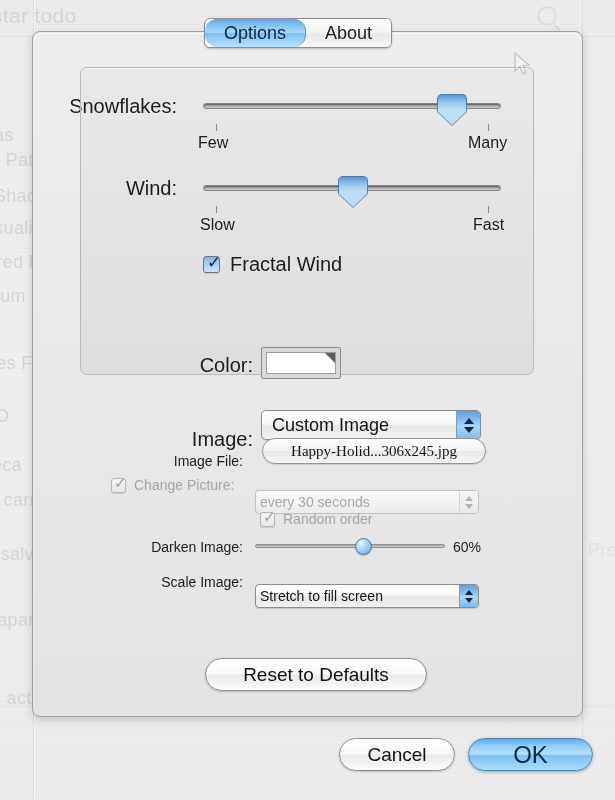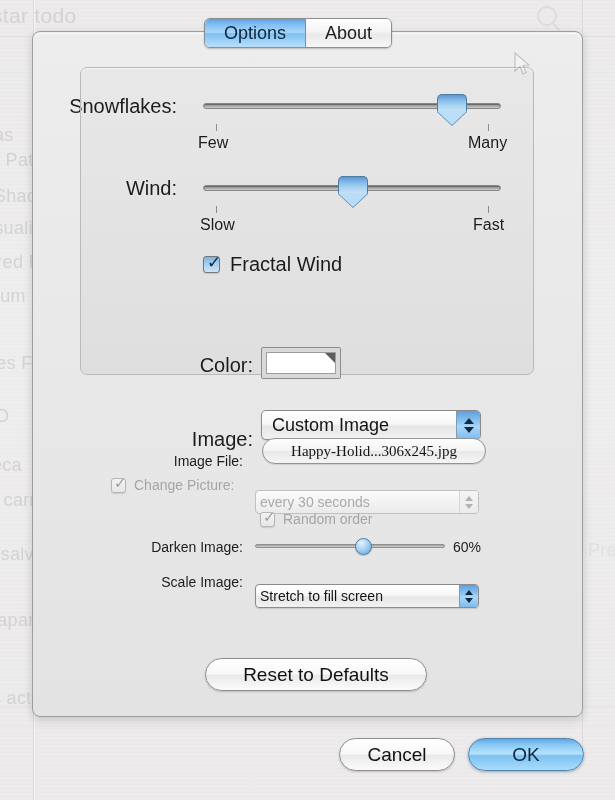--- a/index.html
+++ b/index.html
@@ -87,20 +87,21 @@
     height: 100%;
     cursor: default;
   }
   .tab.inactive {
     background: linear-gradient(to bottom, #ffffff 0%, #f4f4f4 45%, #e9e9e9 55%, #f6f6f6 100%);
   }
   .tab.active {
     background: linear-gradient(to bottom, #5d9fe0 0%, #7fbdf2 18%, #a8d6fa 48%, #7cc0f4 52%, #b9e0fb 100%);
     border-right: 1px solid #8a8a8a;
     color: #10233a;
+    border-radius: 12px;
   }
 
   
   .row { position: absolute; display: flex; align-items: center; }
   .lbl { font-size: 20px; color: #1d1d1d; text-align: right; }
   .lbl.small { font-size: 14px; }
   .lbl.dim { color: #a6a6a6; }
 
   
   .slider-track {
@@ -433,17 +434,17 @@
       <i class="up"></i>
       <i class="down"></i>
     </span>
   </div>
 
   <div class="capsule" style="position:absolute; left:172px; top:626px; width:222px; height:33px; font-size:19px;">Reset to Defaults</div>
 
 </div>
 
 <div class="capsule" style="position:absolute; left:339px; top:738px; width:116px; height:33px; font-size:19px;">Cancel</div>
-<div class="capsule default" style="position:absolute; left:468px; top:738px; width:116px; height:33px; font-size:19px;text-align:right;">OK</div>
+<div class="capsule default" style="position:absolute; left:468px; top:738px; width:125px; height:33px; font-size:24px;text-align:right;">OK</div>
 
 <svg id="cursor" viewBox="0 0 16 24">
   <polygon points="1,1 1,19 6,14.5 9,22 12,20.5 9,13.5 15,13" fill="#ffffff" stroke="#6b6b80" stroke-width="1.1"></polygon>
 </svg>
 
 </body></html>

